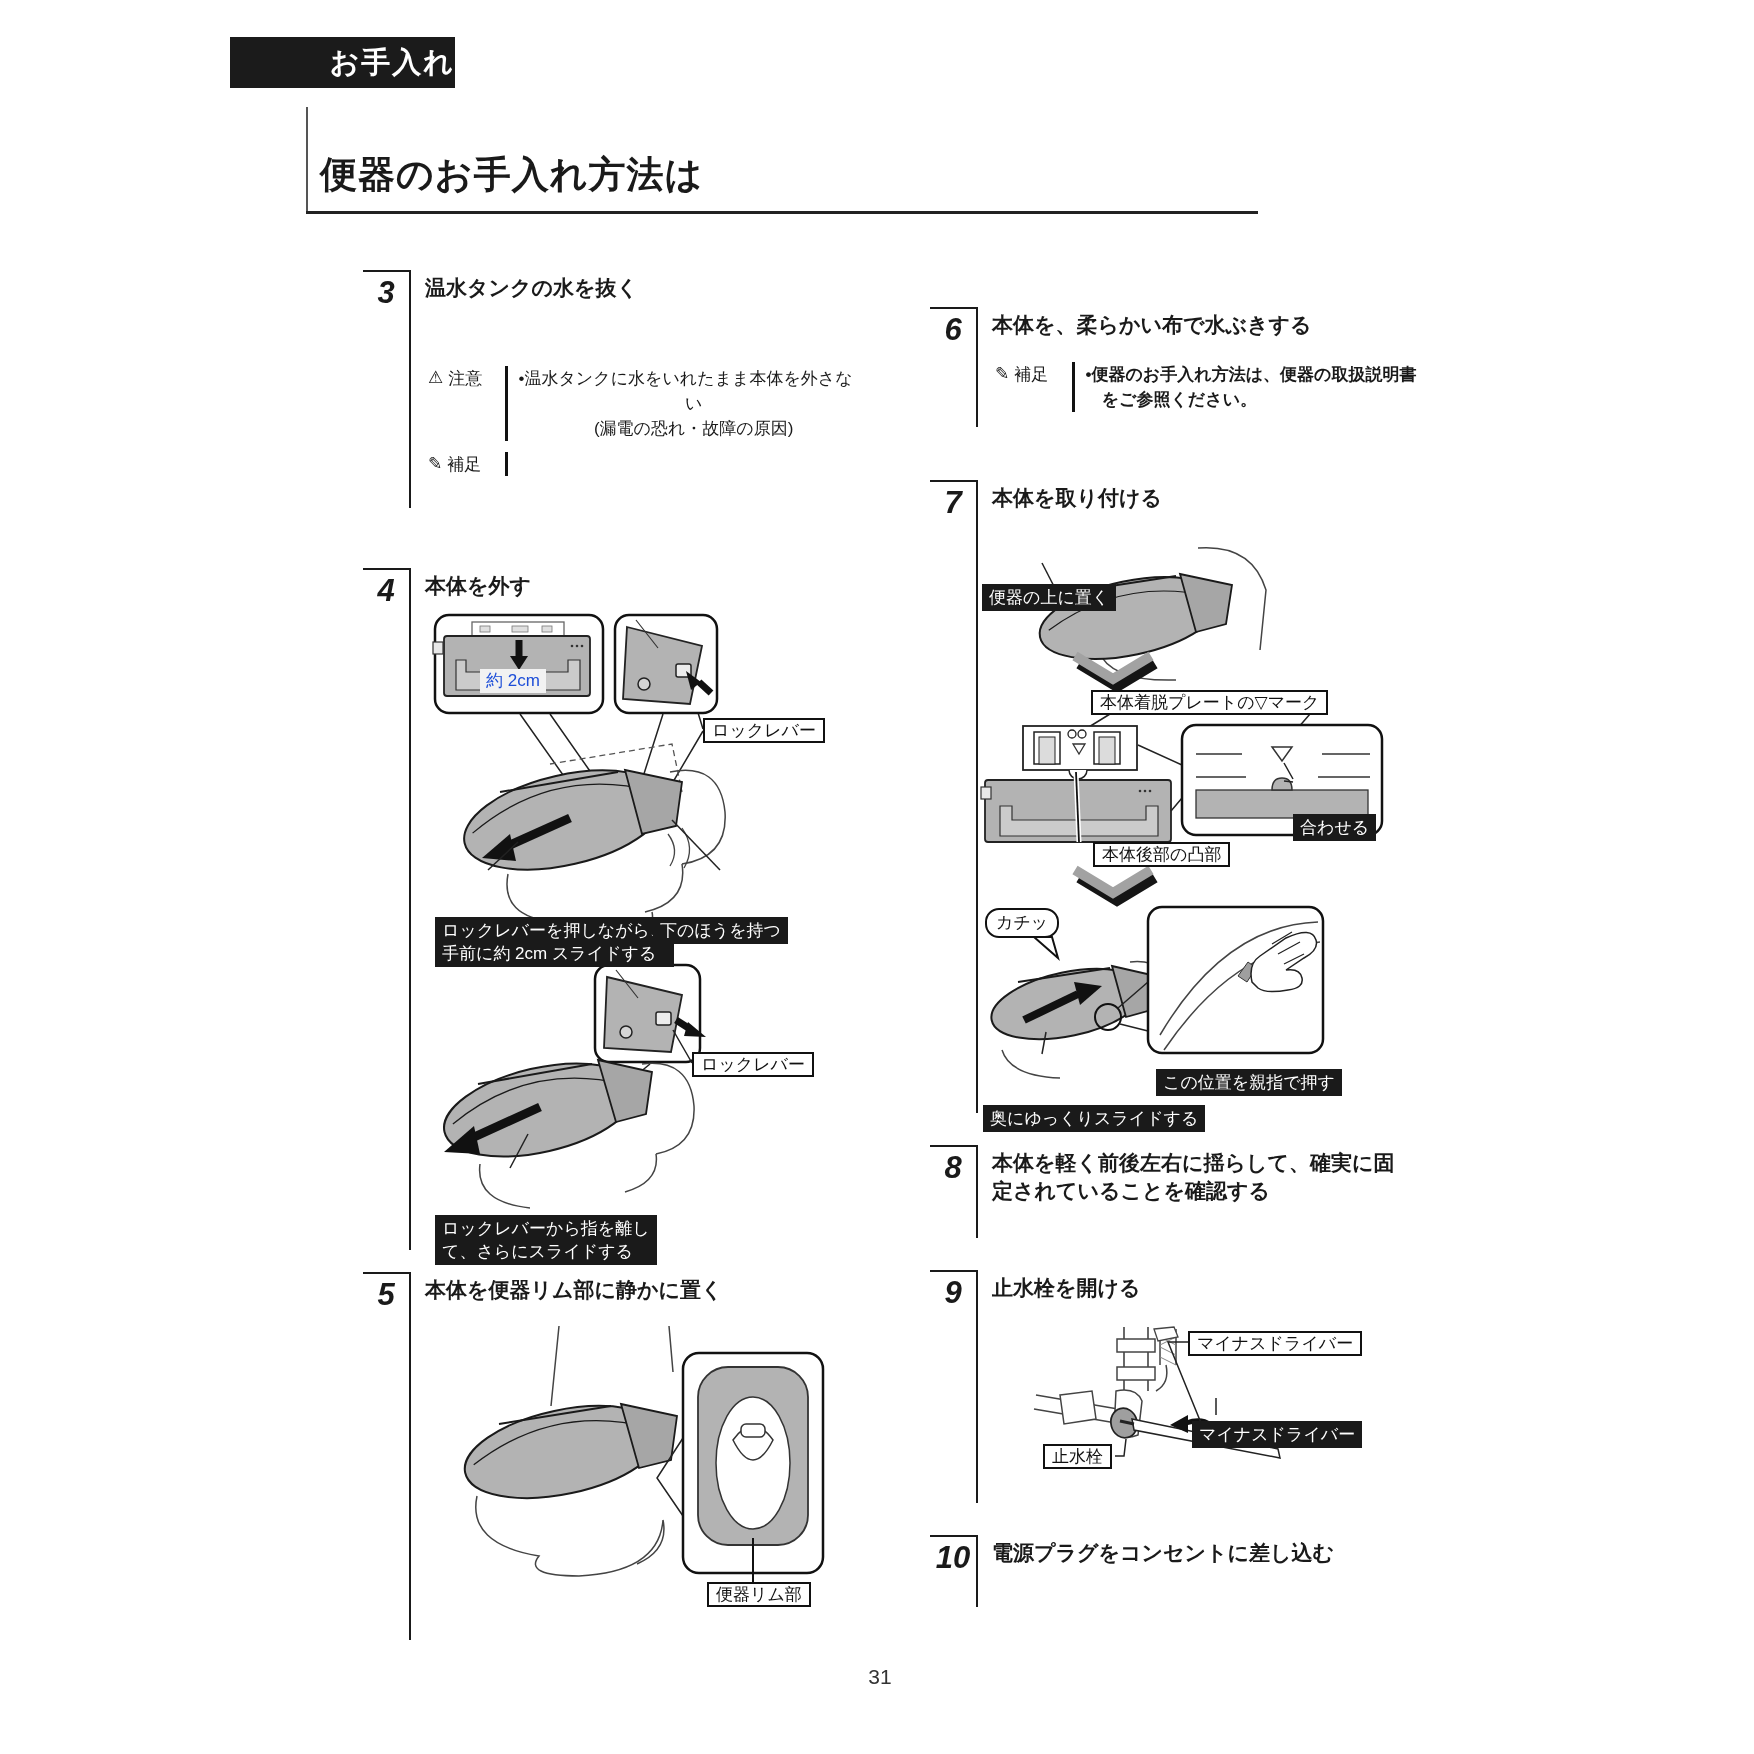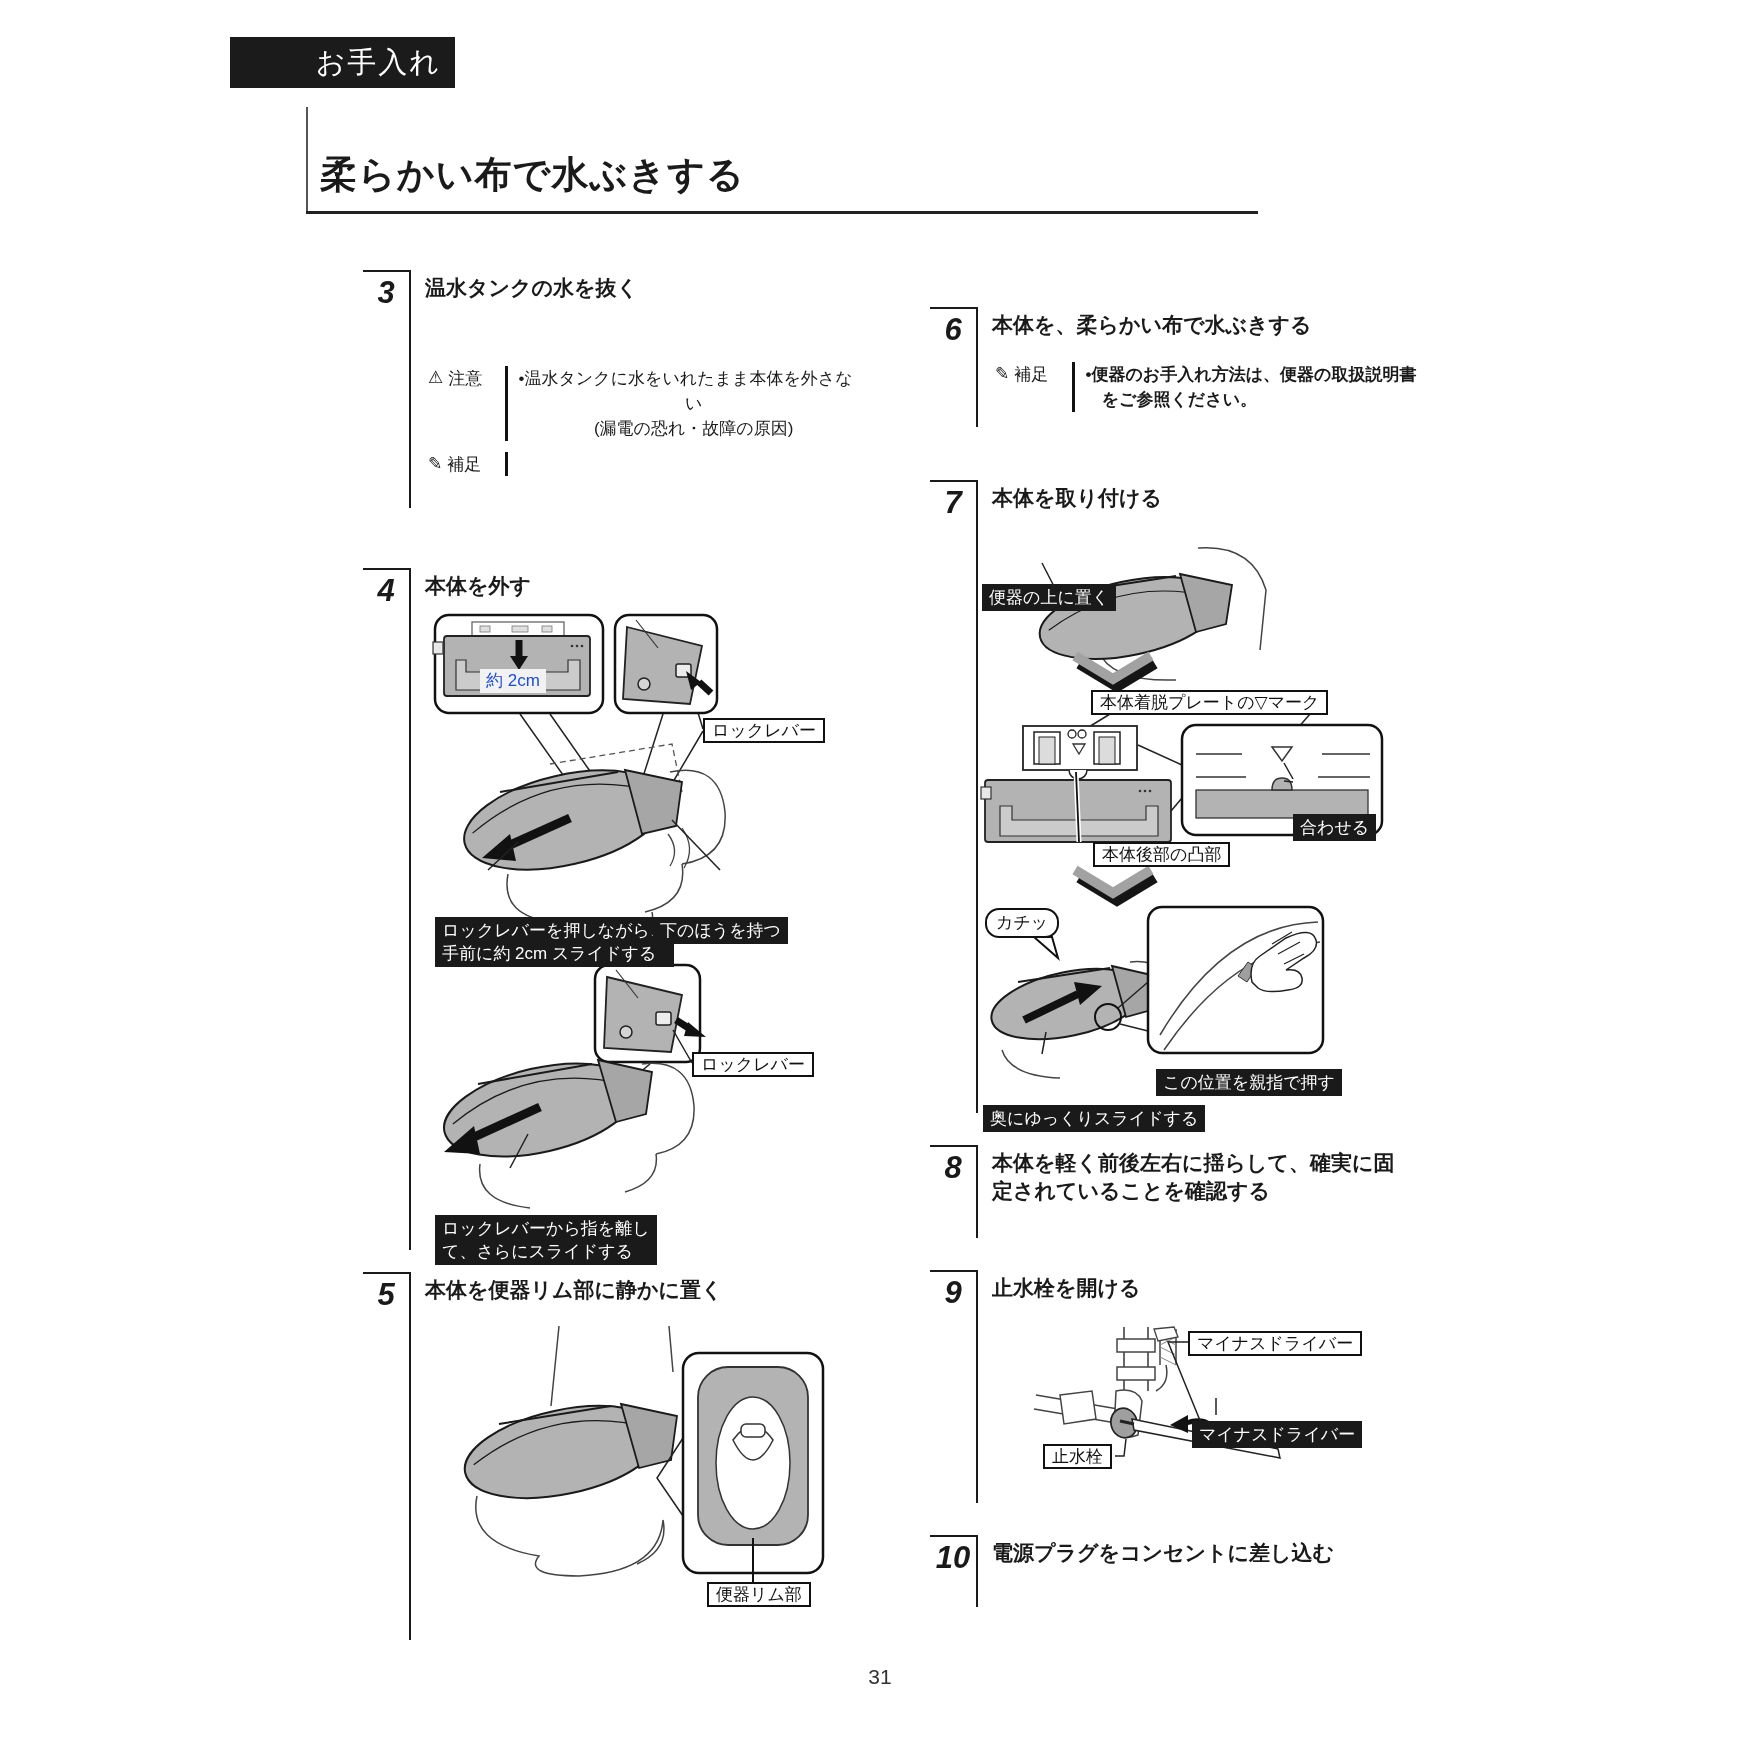--- a/index.html
+++ b/index.html
@@ -2,22 +2,22 @@
 <html><head>
 <meta charset="utf-8">
 <style>
   html,body{margin:0;padding:0;background:#fff;}
   .page{
     position:relative;width:1754px;height:1754px;background:#fff;overflow:hidden;
     font-family:"Liberation Sans","DejaVu Sans",sans-serif;color:#1a1a1a;
   }
   .badge{
     position:absolute;left:230px;top:37px;width:225px;height:51px;background:#1b1b1b;
-    color:#fff;font-size:29px;font-weight:normal;display:flex;align-items:center;
-    justify-content:flex-end;padding-right:14px;box-sizing:border-box;letter-spacing:2px;
+    color:#fff;font-size:29px;font-weight:bold;display:flex;align-items:center;
+    justify-content:flex-end;box-sizing:border-box;letter-spacing:2px;
   }
   .title-vline{position:absolute;left:306px;top:107px;width:2px;height:104px;background:#555;}
   .page-title{position:absolute;left:320px;top:150px;margin:0;font-size:37px;font-weight:600;letter-spacing:1px;}
   .title-hline{position:absolute;left:306px;top:211px;width:952px;height:3px;background:#222;}
 
   .rail{position:absolute;width:48px;border-top:2.5px solid #1a1a1a;border-right:2.5px solid #1a1a1a;box-sizing:border-box;}
   .stepnum{display:block;text-align:center;font-size:31px;font-weight:bold;font-style:italic;padding-top:3px;}
   .step-title{position:absolute;font-size:21px;font-weight:bold;line-height:1.35;margin:0;}
 
   .note{position:absolute;display:flex;align-items:stretch;}
@@ -47,21 +47,21 @@
   }
   .pagenum{position:absolute;left:830px;top:1665px;width:100px;text-align:center;font-size:21px;color:#333;}
 </style>
 </head>
 <body>
 
 <div class="page">
 
   <div class="badge">お手入れ</div>
   <div class="title-vline"></div>
-  <h1 class="page-title">柔らかい布で水ぶきする</h1>
+  <h1 class="page-title">便器のお手入れ方法は</h1>
   <div class="title-hline"></div>
 
   <div class="rail" style="left:363px;top:270px;height:238px">
     <span class="stepnum">3</span>
     </div>
   <div class="rail" style="left:363px;top:568px;height:682px">
     <span class="stepnum">4</span>
     </div>
   <div class="rail" style="left:363px;top:1272px;height:368px">
     <span class="stepnum">5</span>

